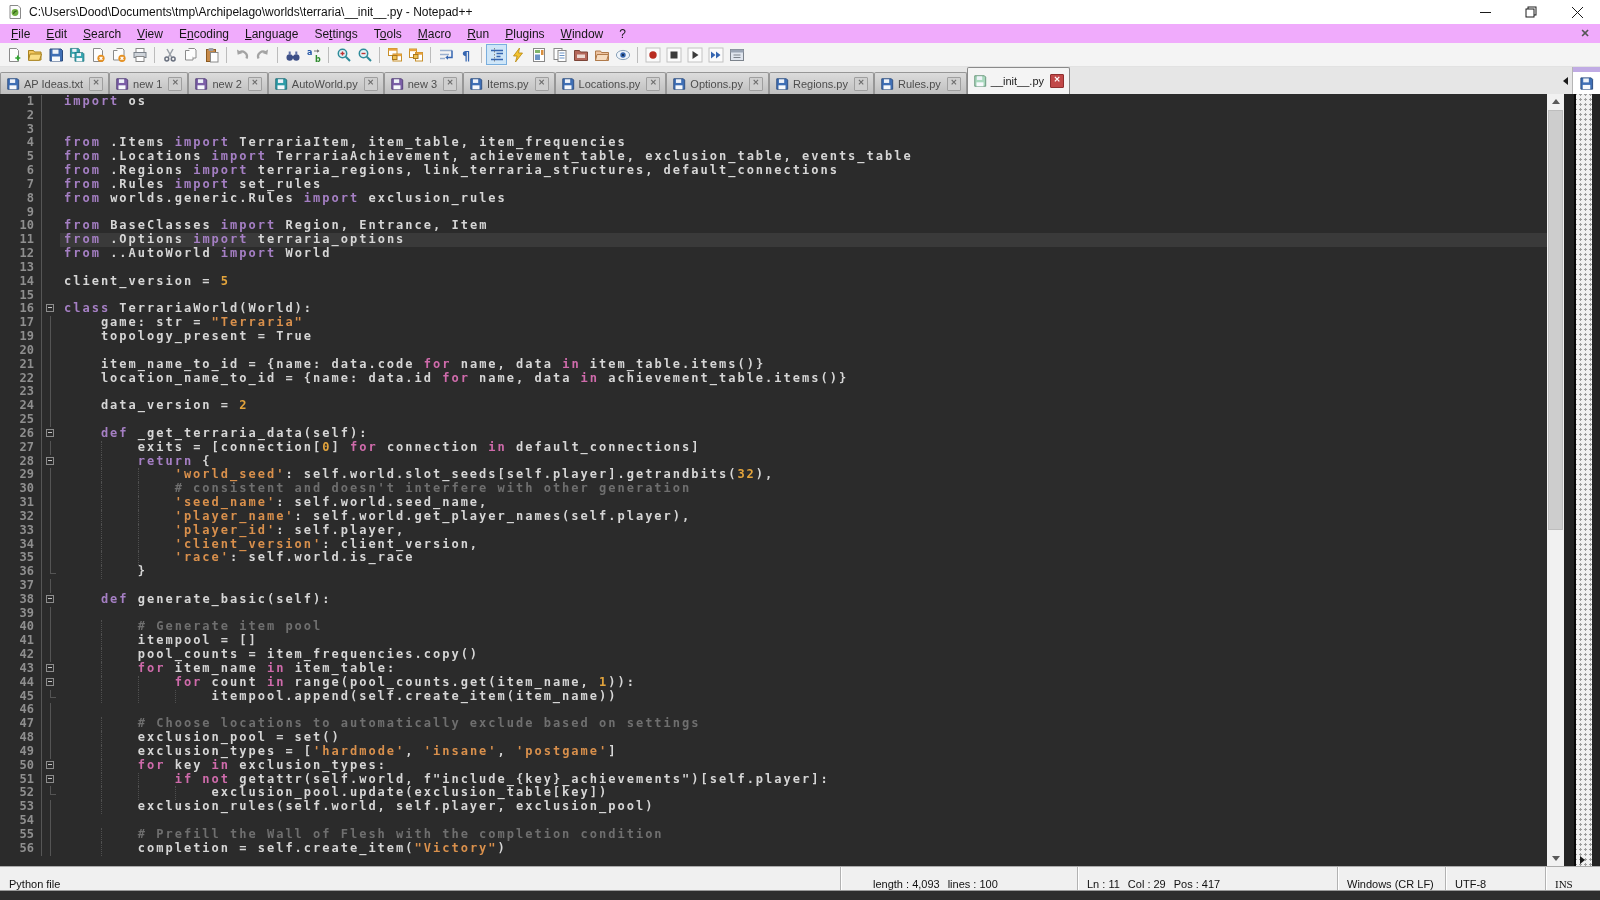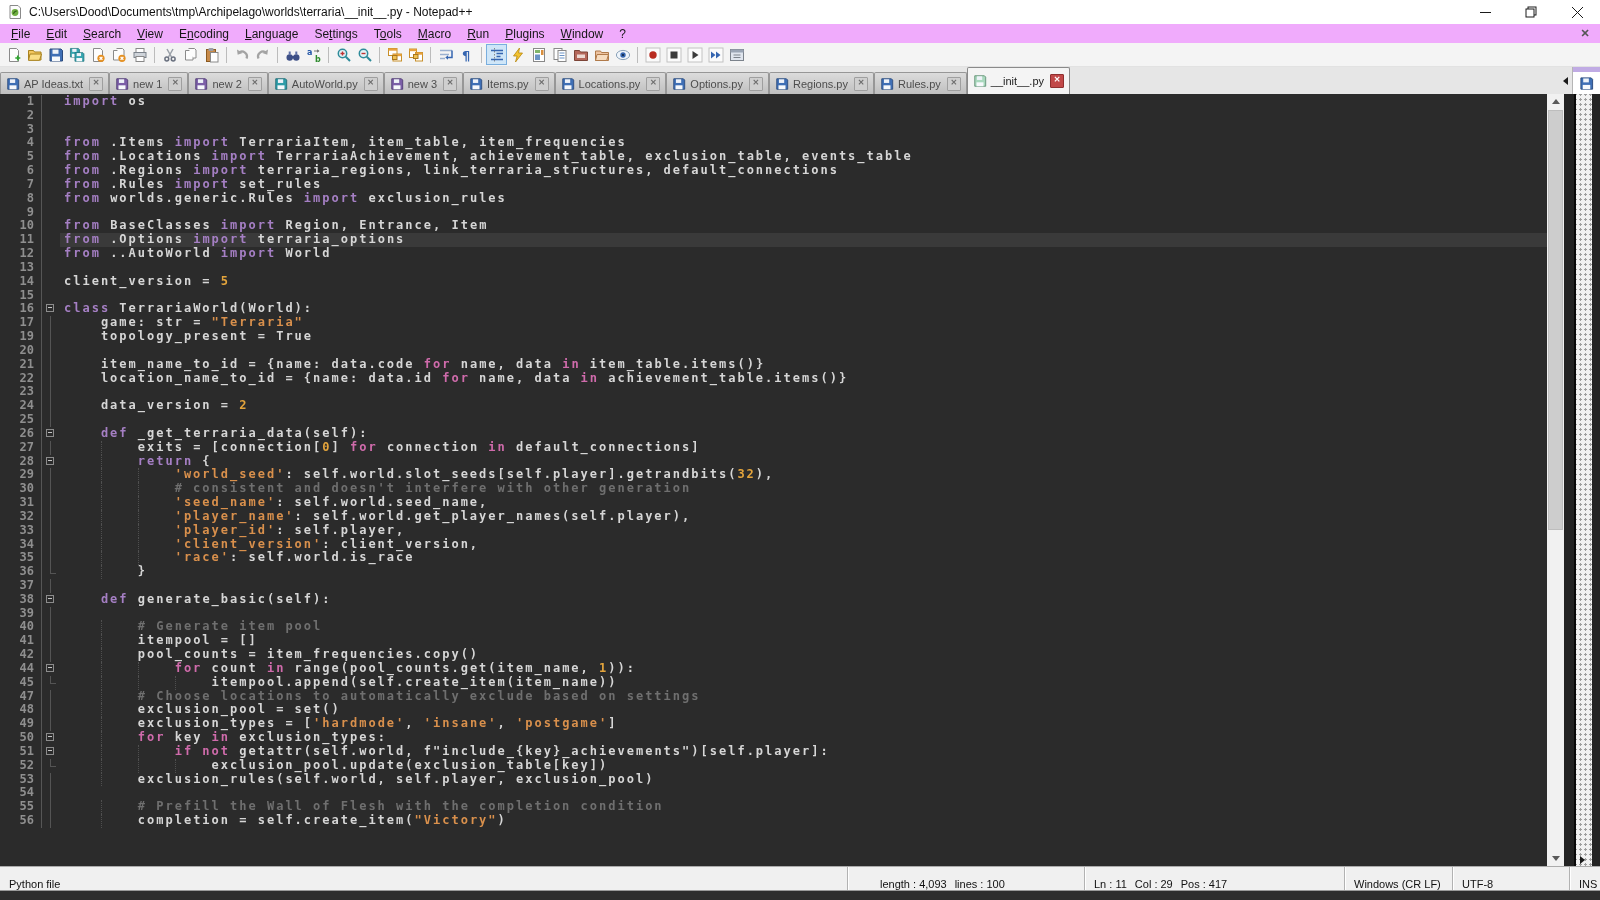--- a/index.html
+++ b/index.html
@@ -693,30 +693,42 @@
           <span class="ln">41</span>
           <span class="fold vline"></span>
           <span class="line-body"><span class="ind"></span><span class="ind"></span><span class="tk-t">itempool = []</span></span>
         </div>
         <div class="code-line">
           <span class="ln">42</span>
           <span class="fold vline"></span>
           <span class="line-body"><span class="ind"></span><span class="ind"></span><span class="tk-t">pool_counts = item_frequencies.copy()</span></span>
         </div>
         <div class="code-line">
+          <span class="ln">43</span>
+          <span class="fold">
+            <span class="fbox"></span>
+          </span>
+          <span class="line-body"><span class="ind"></span><span class="ind"></span><span class="tk-f">for</span><span class="tk-t"> item_name </span><span class="tk-f">in</span><span class="tk-t"> item_table:</span></span>
+        </div>
+        <div class="code-line">
           <span class="ln">44</span>
           <span class="fold">
             <span class="fbox"></span>
           </span>
           <span class="line-body"><span class="ind"></span><span class="ind"></span><span class="ind"></span><span class="tk-f">for</span><span class="tk-t"> count </span><span class="tk-f">in</span><span class="tk-t"> range(pool_counts.get(item_name, </span><span class="tk-n">1</span><span class="tk-t">)):</span></span>
         </div>
         <div class="code-line">
           <span class="ln">45</span>
           <span class="fold fend"></span>
           <span class="line-body"><span class="ind"></span><span class="ind"></span><span class="ind"></span><span class="ind"></span><span class="tk-t">itempool.append(self.create_item(item_name))</span></span>
+        </div>
+        <div class="code-line">
+          <span class="ln">46</span>
+          <span class="fold vline"></span>
+          <span class="line-body"></span>
         </div>
         <div class="code-line">
           <span class="ln">47</span>
           <span class="fold vline"></span>
           <span class="line-body"><span class="ind"></span><span class="ind"></span><span class="tk-c"># Choose locations to automatically exclude based on settings</span></span>
         </div>
         <div class="code-line">
           <span class="ln">48</span>
           <span class="fold vline"></span>
           <span class="line-body"><span class="ind"></span><span class="ind"></span><span class="tk-t">exclusion_pool = set()</span></span>
@@ -791,21 +803,21 @@
       <span>lines : 100</span>
     </div>
     <div class="scell" style="width:260px;">
       <span>Ln : 11</span>
       <span>Col : 29</span>
       <span>Pos : 417</span>
     </div>
     <div class="scell" style="width:108px;">
         <span>Windows (CR LF)</span>
       </div>
-    <div class="scell" style="width:117px;">
+    <div class="scell" style="width:100px;">
         <span>UTF-8</span>
       </div>
-    <div class="scell" style="width:31px;">
+    <div class="scell" style="width:55px;font-family:Liberation Serif, serif;">
         <span>INS</span>
       </div>
   </div>
   <div class="bottom-strip"></div>
 </div>
 
 </body></html>

